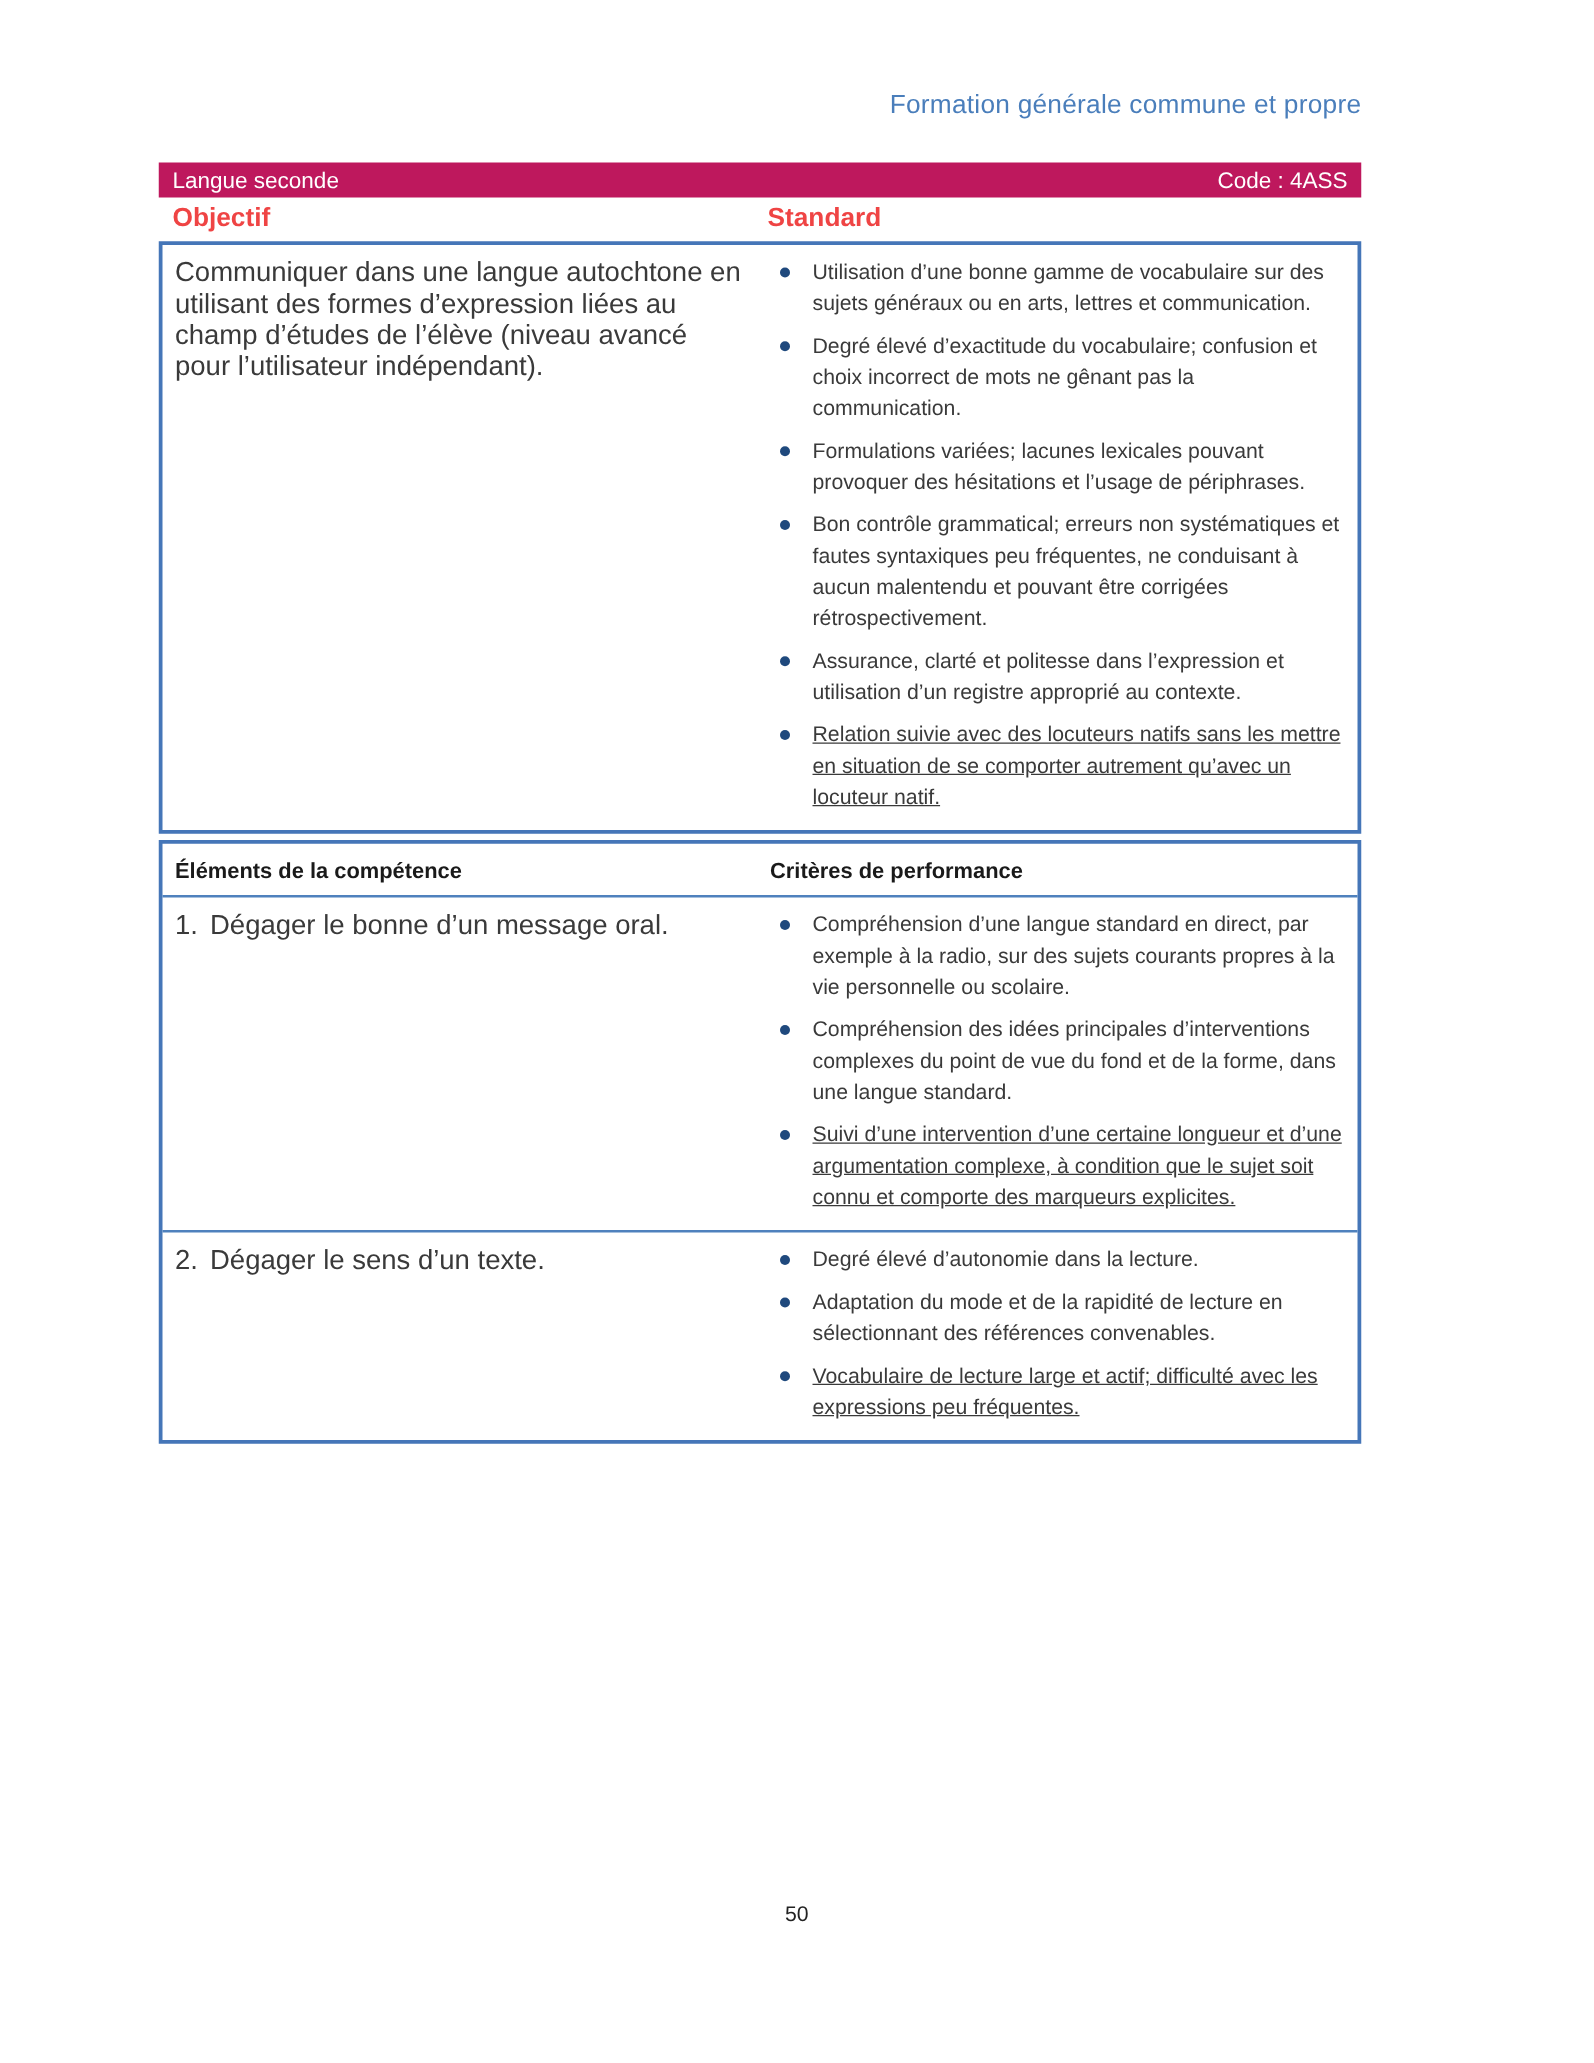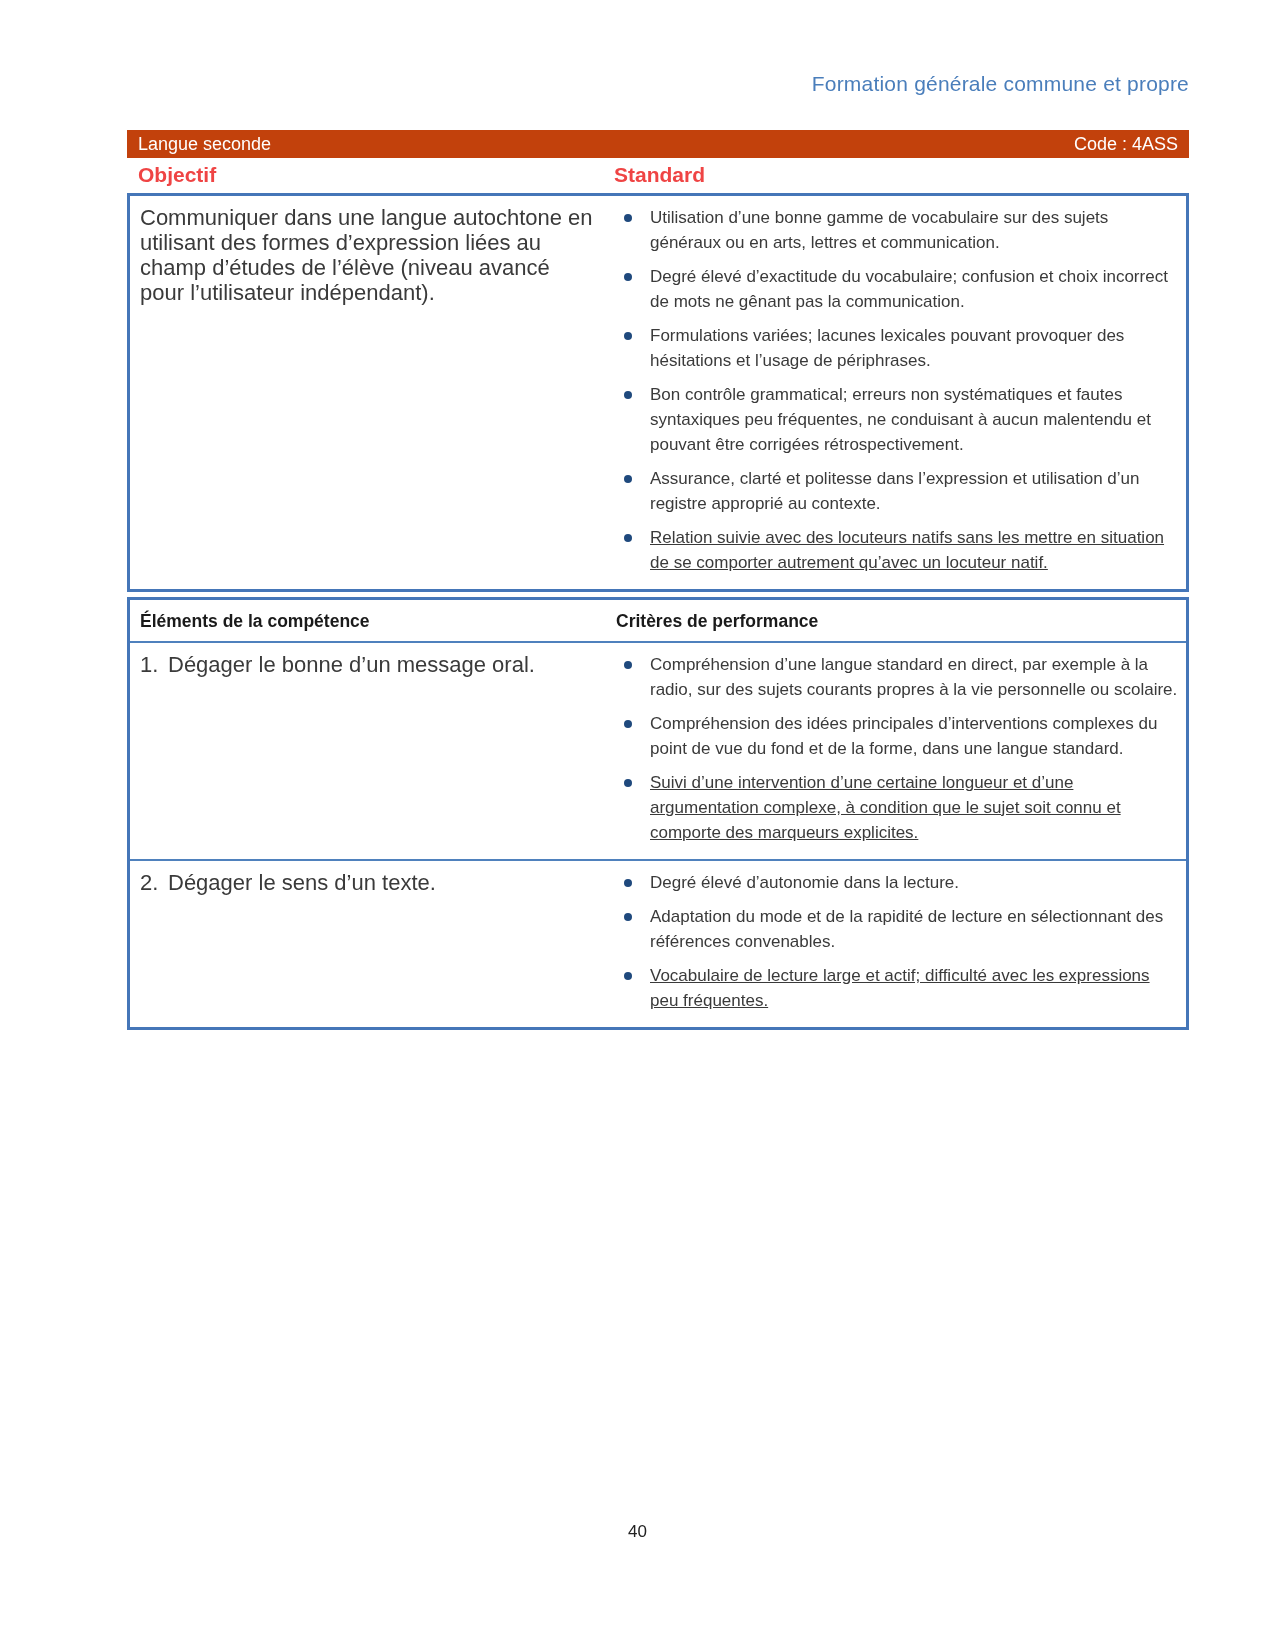--- a/index.html
+++ b/index.html
@@ -8,32 +8,32 @@
     width: 1275px;
     height: 1650px;
     position: relative;
     font-family: "Liberation Sans", "DejaVu Sans", sans-serif;
     color: #3a3a3a;
   }
   .content {
     position: absolute;
     left: 127px;
     top: 0;
-    width: 1062px;
+    width: 962px;
   }
   .fg-title {
     margin-top: 72px;
     text-align: right;
     color: #4a7ebb;
     font-size: 21px;
     letter-spacing: 0.2px;
   }
   .banner {
     margin-top: 34px;
-    background: #c2410c;
+    background: #be185d;
     color: #ffffff;
     height: 28px;
     display: flex;
     align-items: center;
     justify-content: space-between;
     padding: 0 11px;
     font-size: 18px;
   }
   .col-headings {
     display: flex;
@@ -178,13 +178,13 @@
           <li><span class="bullet"></span><span>Degré élevé d’autonomie dans la lecture.</span></li>
           <li><span class="bullet"></span><span>Adaptation du mode et de la rapidité de lecture en sélectionnant des références convenables.</span></li>
           <li><span class="bullet"></span><span>Vocabulaire de lecture large et actif; difficulté avec les expressions peu fréquentes.</span></li>
         </ul>
       </div>
     </div>
   </div>
 
 </div>
 
-<div class="page-number">40</div>
+<div class="page-number">50</div>
 
 </body></html>

